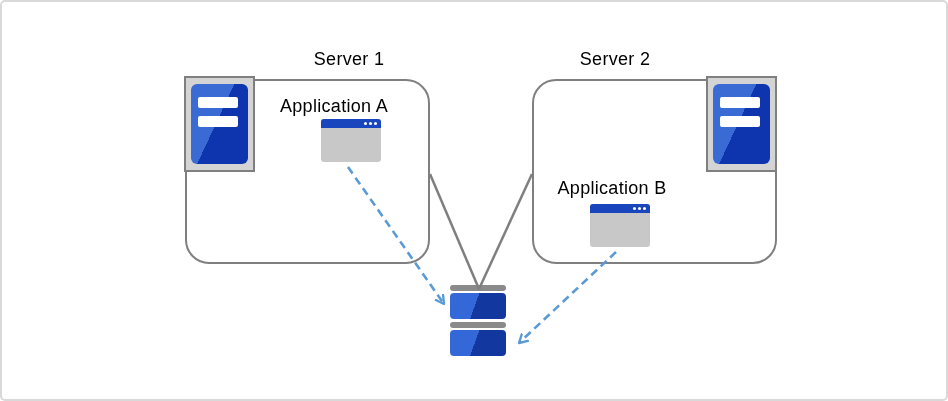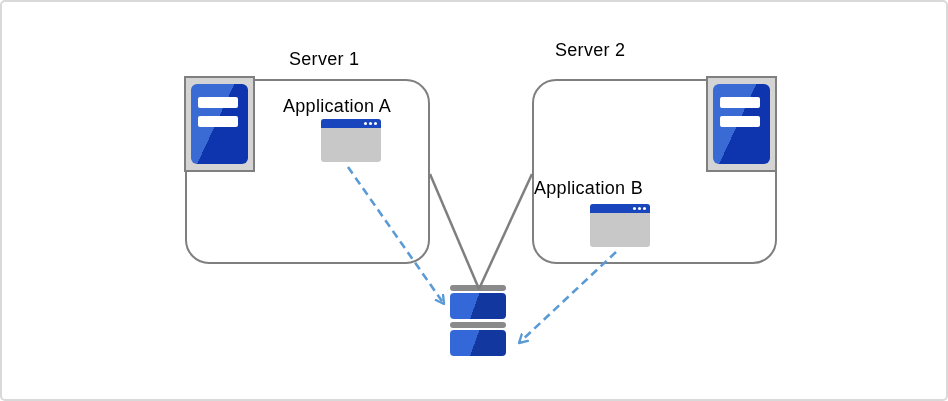--- a/index.html
+++ b/index.html
@@ -11,20 +11,21 @@
     border:2px solid #d9d9d9;
     border-radius:5px;
     overflow:hidden;
     font-family:"Liberation Sans", sans-serif;
     color:#000000;
   }
   .label{
     position:absolute;
     font-size:18px;
     line-height:20px;
+    text-align:center;
     letter-spacing:0.3px;
     color:#000000;
     white-space:nowrap;
   }
   .server-box{
     position:absolute;
     width:245px;height:185px;
     box-sizing:border-box;
     border:2.5px solid #7f7f7f;
     border-radius:24px;
@@ -84,48 +85,48 @@
     position:absolute;left:0;top:0;width:948px;height:401px;
     pointer-events:none;
   }
 </style>
 </head>
 <body>
 
 <div class="canvas">
 
   <div class="label" style="left:287px;top:47px;width:120px">Server 1</div>
-  <div class="label" style="left:553px;top:38px;width:120px">Server 2</div>
+  <div class="label" style="left:553px;top:47px;width:120px">Server 2</div>
 
   <div class="server-box" style="left:183px;top:77px"></div>
   <div class="server-box" style="left:530px;top:77px"></div>
 
   <div class="icon-panel" style="left:182px;top:74px">
     <div class="tower">
       <div class="bar"></div>
       <div class="bar"></div>
     </div>
   </div>
   <div class="icon-panel" style="left:704px;top:74px">
     <div class="tower">
       <div class="bar"></div>
       <div class="bar"></div>
     </div>
   </div>
 
-  <div class="label" style="left:281px;top:94px;width:120px">Application A</div>
+  <div class="label" style="left:272px;top:94px;width:120px">Application A</div>
   <div class="app-window" style="left:319px;top:117px">
     <div class="titlebar">
       <span class="dot"></span>
       <span class="dot"></span>
       <span class="dot"></span>
     </div>
   </div>
 
-  <div class="label" style="left:532px;top:176px;width:128px">Application B</div>
+  <div class="label" style="left:546px;top:176px;width:128px">Application B</div>
   <div class="app-window" style="left:588px;top:202px">
     <div class="titlebar">
       <span class="dot"></span>
       <span class="dot"></span>
       <span class="dot"></span>
     </div>
   </div>
 
   <div class="disk" style="left:448px;top:283px">
     <div class="cap"></div>

